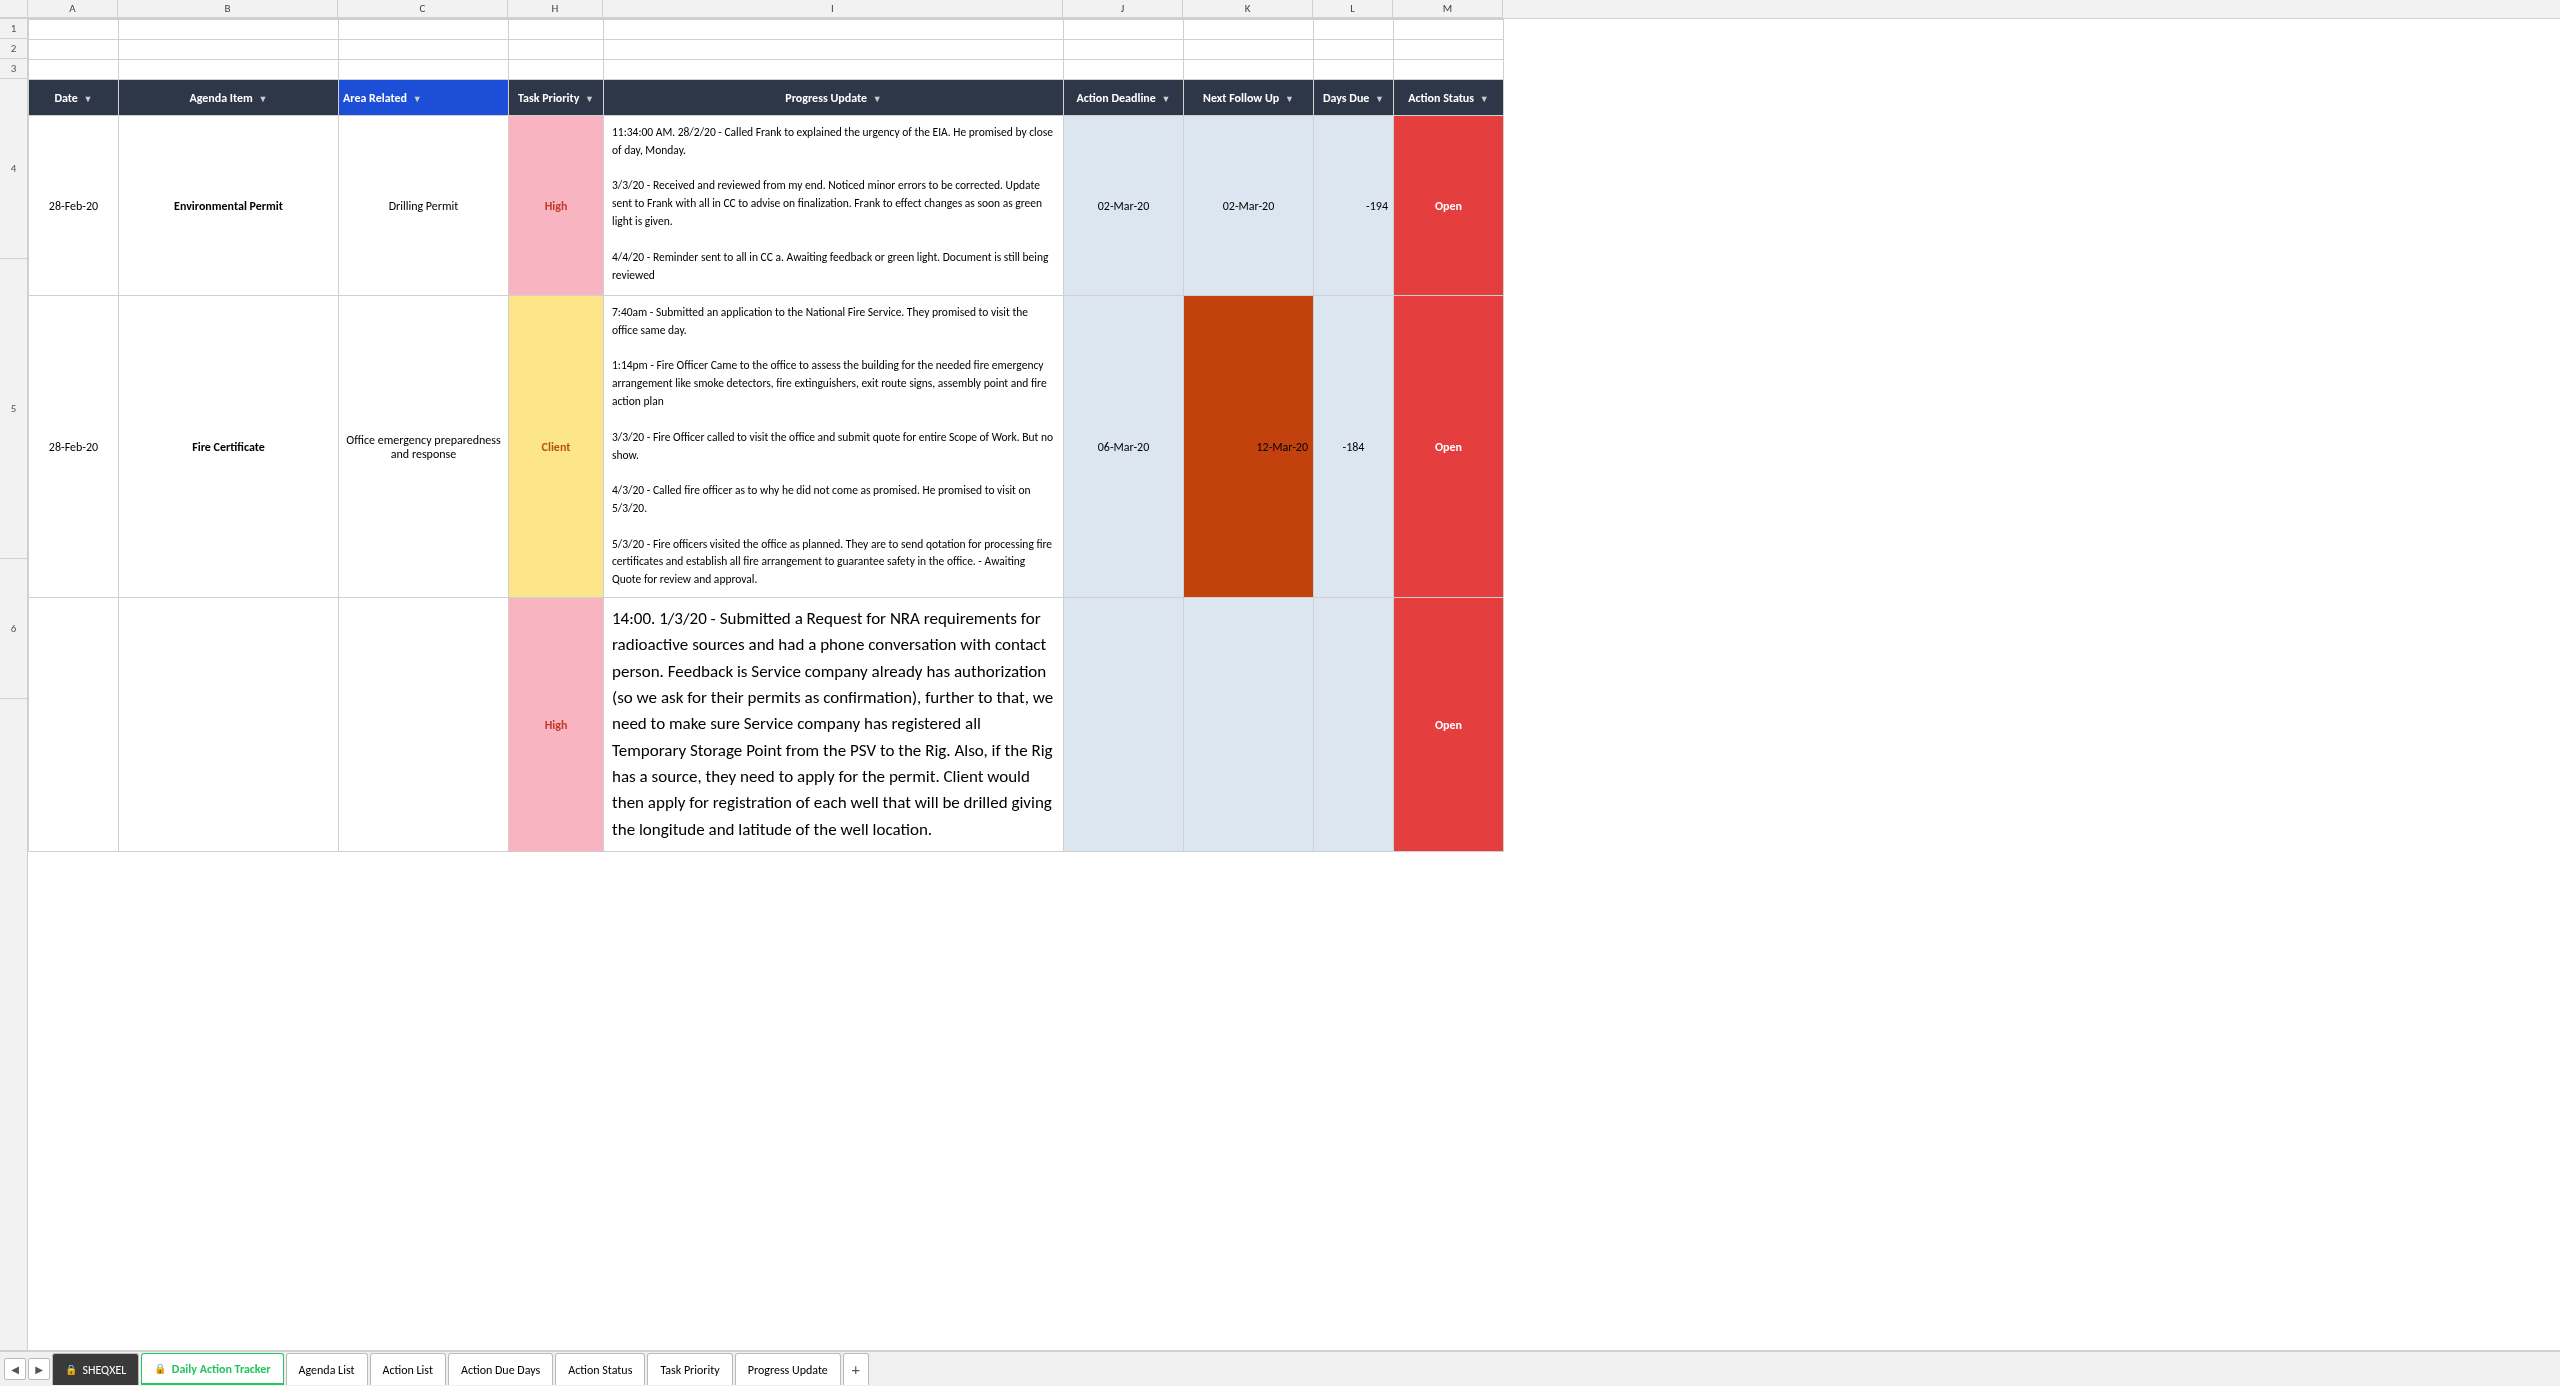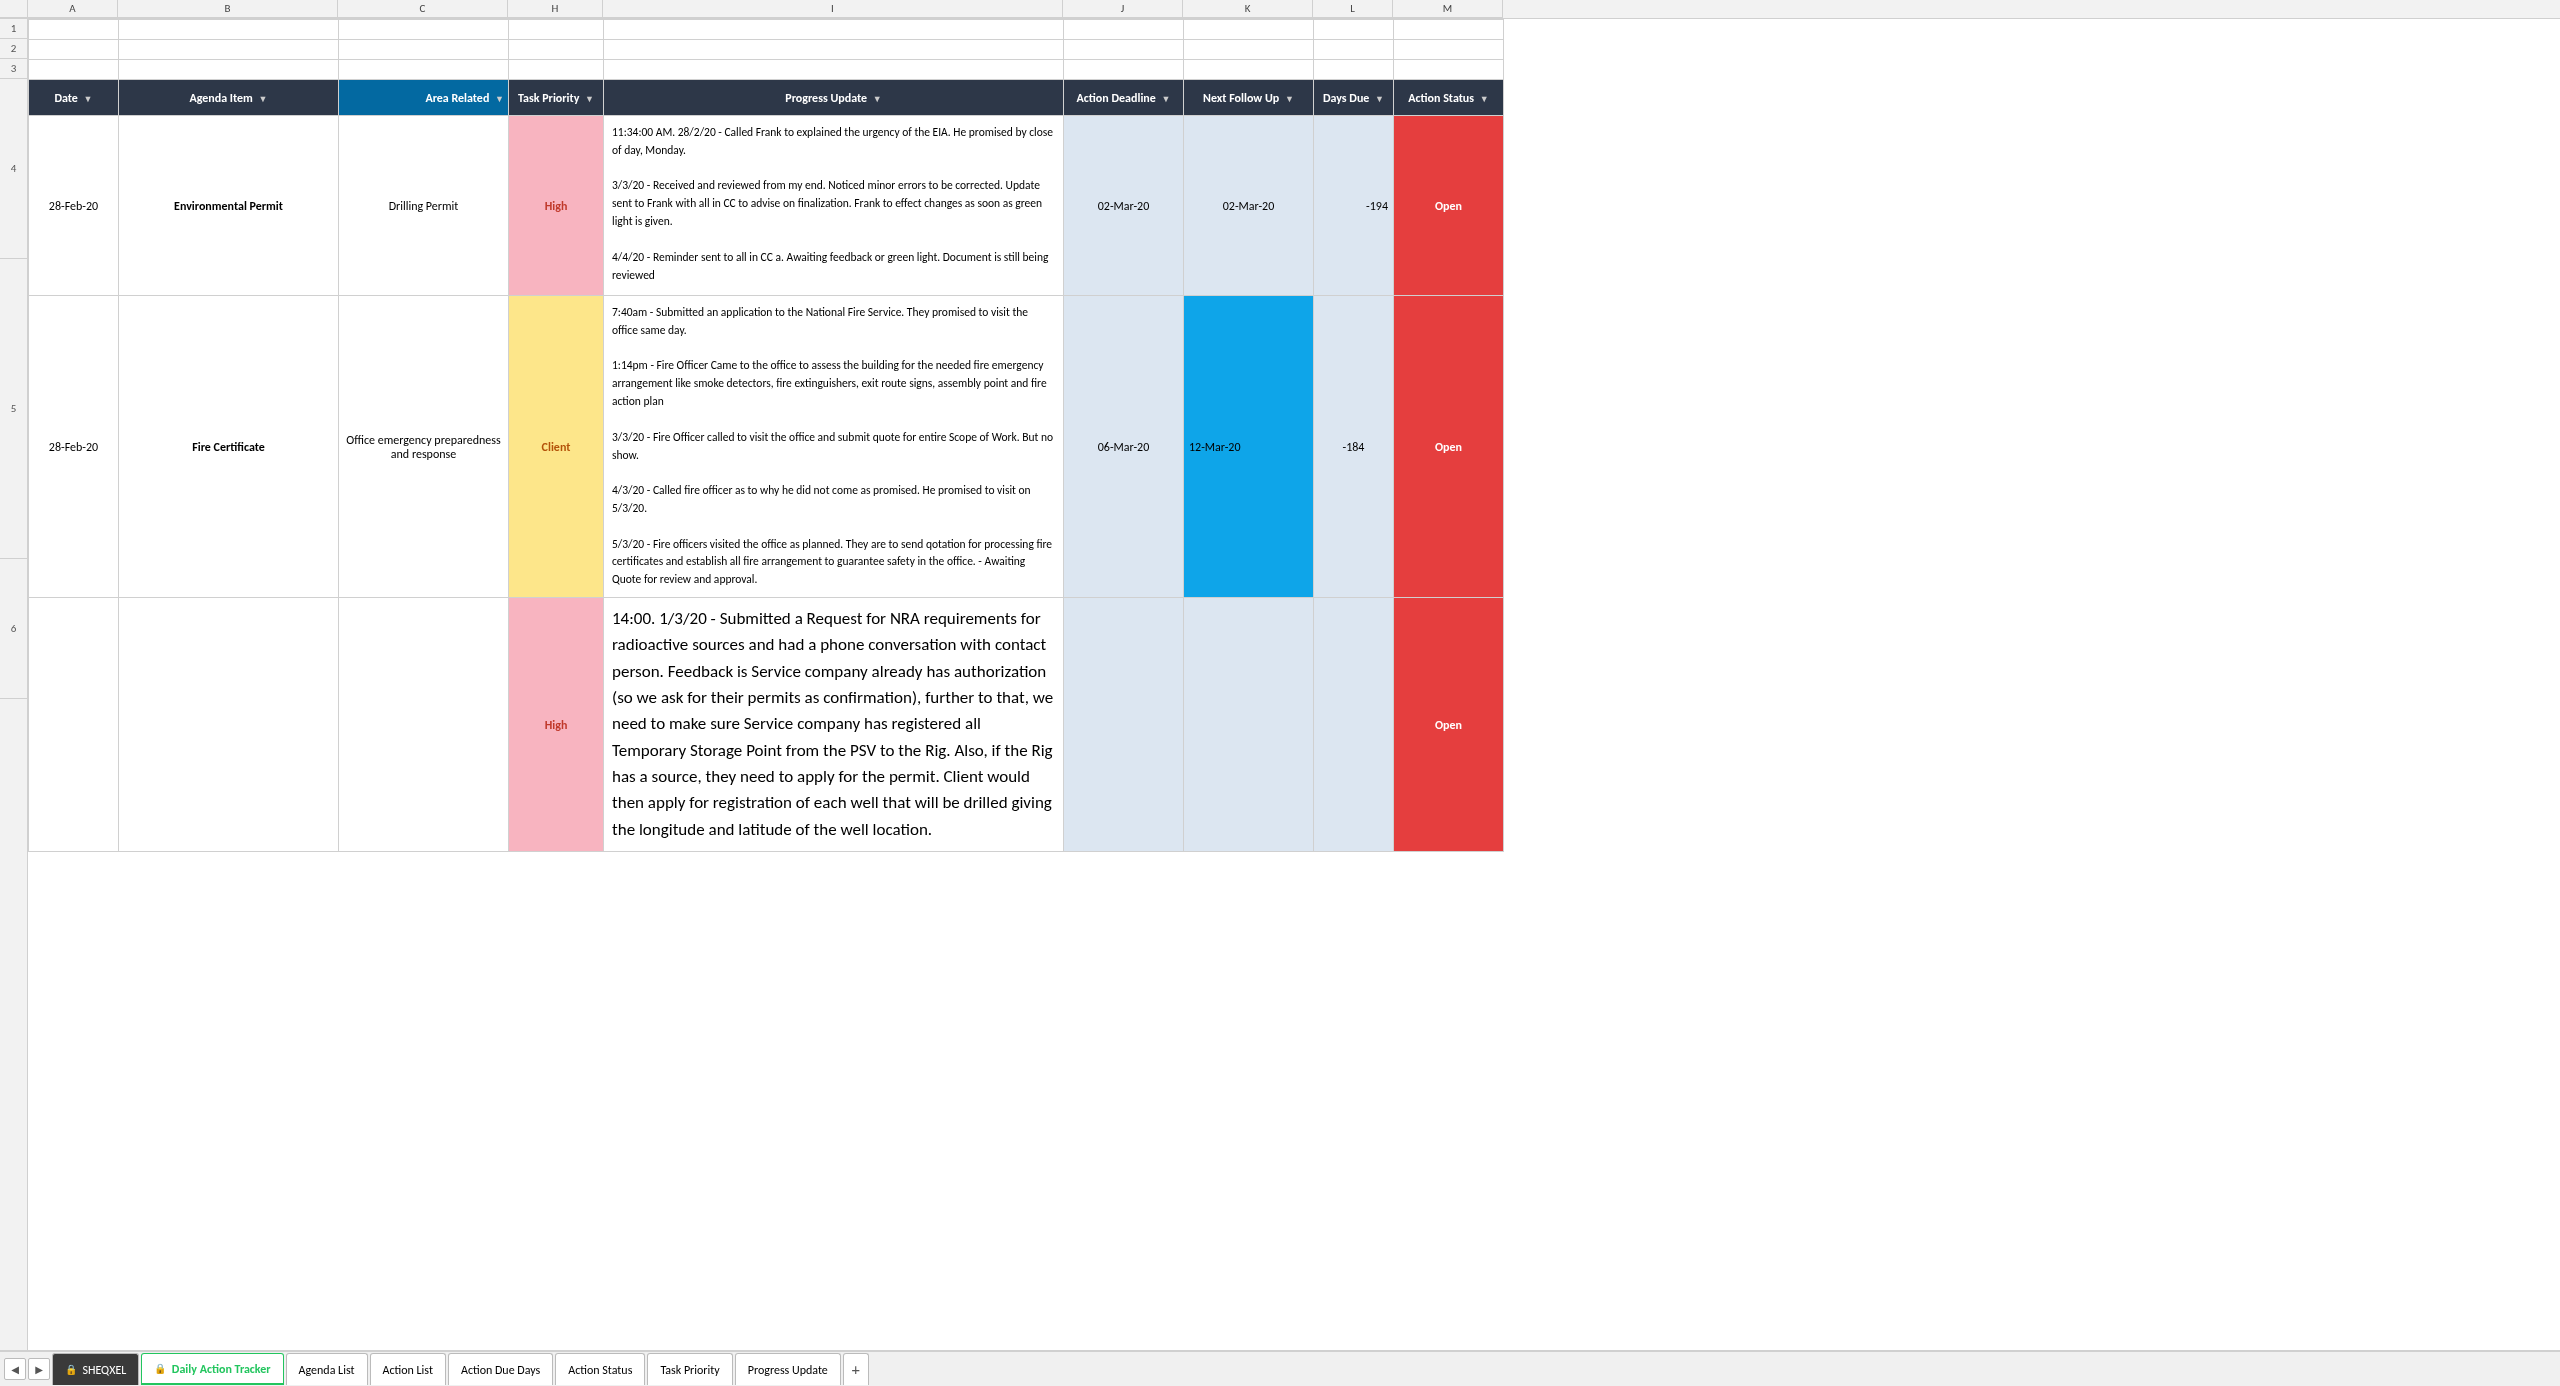--- a/index.html
+++ b/index.html
@@ -140,21 +140,21 @@
 
           <tr class="header-row">
             <th style="background:#2d3748; color:#fff; text-align:center; font-size:12px; height:36px;">
               <span>Date</span>
               <span class="filter-arrow">▼</span>
             </th>
             <th style="background:#2d3748; color:#fff; text-align:center;">
               <span>Agenda Item</span>
               <span class="filter-arrow">▼</span>
             </th>
-            <th style="background:#0369a1; color:#fff; text-align:right;">
+            <th style="background:#1d4ed8; color:#fff; text-align:left;">
               <span>Area Related</span>
               <span class="filter-arrow">▼</span>
             </th>
             <th style="background:#2d3748; color:#fff; text-align:center;margin-top:11px;">
               <span>Task Priority</span>
               <span class="filter-arrow">▼</span>
             </th>
             <th style="background:#2d3748; color:#fff; text-align:center;">
               <span>Progress Update</span>
               <span class="filter-arrow">▼</span>
@@ -225,21 +225,21 @@
             <td style="border:1px solid #d0d0d0; text-align:left; vertical-align:top; padding:8px; font-size:11.5px; line-height:1.55;">
               7:40am - Submitted an application to the National Fire Service. They promised to visit the office same day.<br><br>
               1:14pm - Fire Officer Came to the office to assess the building for the needed fire emergency arrangement like smoke detectors, fire extinguishers, exit route signs, assembly point and fire action plan<br><br>
               3/3/20 - Fire Officer called to visit the office and submit quote for entire Scope of Work. But no show.<br><br>
               4/3/20 - Called fire officer as to why he did not come as promised. He promised to visit on 5/3/20.<br><br>
               5/3/20 - Fire officers visited the office as planned. They are to send qotation for processing fire certificates and establish all fire arrangement to guarantee safety in the office. - Awaiting Quote for review and approval.
             </td>
             <td style="border:1px solid #d0d0d0; text-align:center; background-color:#dce6f1;">
               <span>06-Mar-20</span>
             </td>
-            <td style="border:1px solid #d0d0d0; text-align:left; background-color:#0ea5e9;">
+            <td style="border:1px solid #d0d0d0; text-align:right; background-color:#c2410c;">
               <span>12-Mar-20</span>
             </td>
             <td style="border:1px solid #d0d0d0; text-align:center; background-color:#dce6f1;">
               <span>-184</span>
             </td>
             <td style="border:1px solid #d0d0d0; text-align:center; background-color:#e53e3e; color:#fff; font-weight:bold;">
               <span>Open</span>
             </td>
           </tr>
 

